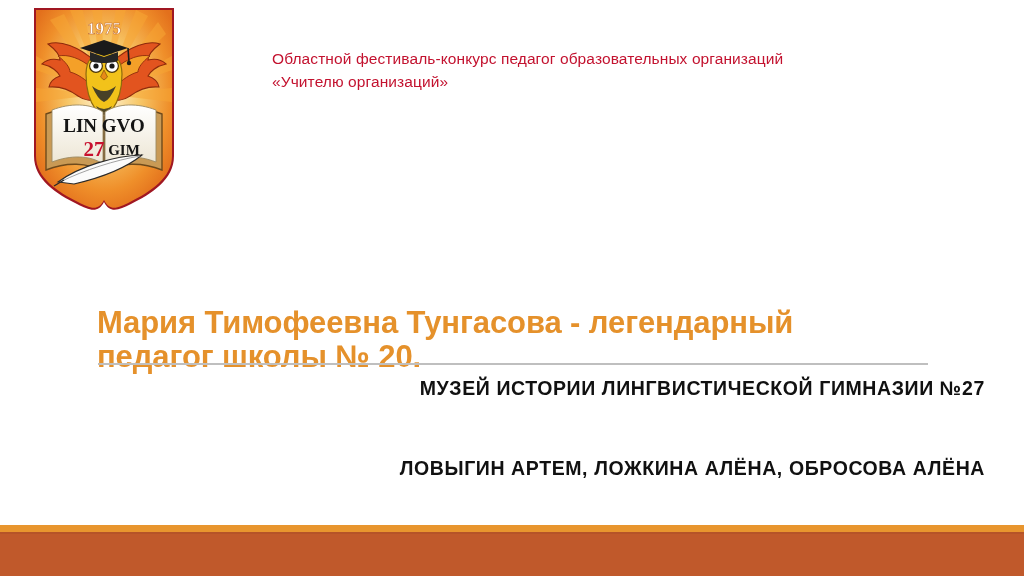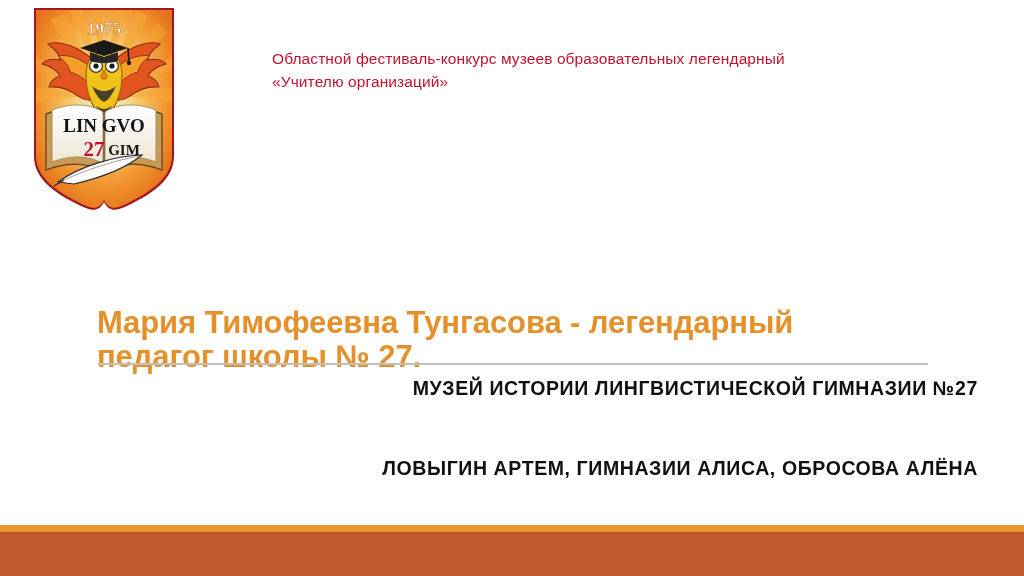--- a/index.html
+++ b/index.html
@@ -70,21 +70,21 @@
     width: 830px;
     height: 2px;
     background: #BFBFBF;
     border: 0;
     margin: 0;
   }
 
   
   #subtitle-block {
     position: absolute;
-    left: 153px;
+    left: 160px;
     top: 376px;
     width: 825px;
     text-align: right;
     color: #111111;
   }
   #subtitle-museum {
     font-size: 19.5px;
     font-weight: bold;
     letter-spacing: 0.6px;
     line-height: 24px;
@@ -226,33 +226,33 @@
 
       <g>
         <path d="M28 176 C50 160 84 150 112 149 C96 162 70 172 44 178 Z" fill="#FBFBFB" stroke="#2A2A2A" stroke-width="1.1"></path>
         <path d="M30 176 C54 164 86 154 110 150" stroke="#8A8A8A" stroke-width="0.8" fill="none"></path>
         <path d="M24 180 L34 174" stroke="#2A2A2A" stroke-width="1.4" fill="none"></path>
       </g>
     </svg>
   </div>
 
   <div id="header-text">
-    <span class="line">Областной фестиваль-конкурс  музеев образовательных легендарный</span>
+    <span class="line">Областной фестиваль-конкурс  педагог образовательных организаций</span>
     <span class="line">«Учителю организаций»</span>
   </div>
 
   <h1 id="main-title">
     <span class="line">Мария Тимофеевна Тунгасова - легендарный</span>
-    <span class="line">педагог школы № 27.</span>
+    <span class="line">педагог школы № 20.</span>
   </h1>
 
   <hr id="title-divider">
 
   <div id="subtitle-block">
     <div id="subtitle-museum">МУЗЕЙ ИСТОРИИ ЛИНГВИСТИЧЕСКОЙ ГИМНАЗИИ №27</div>
-    <div id="subtitle-authors">ЛОВЫГИН АРТЕМ, ГИМНАЗИИ АЛИСА, ОБРОСОВА АЛЁНА</div>
+    <div id="subtitle-authors">ЛОВЫГИН АРТЕМ, ЛОЖКИНА АЛЁНА, ОБРОСОВА АЛЁНА</div>
   </div>
 
   <div id="bar-thin"></div>
   <div id="bar-thick"></div>
   <div id="bar-thick-hairline"></div>
 
 </div>
 
 </body></html>

